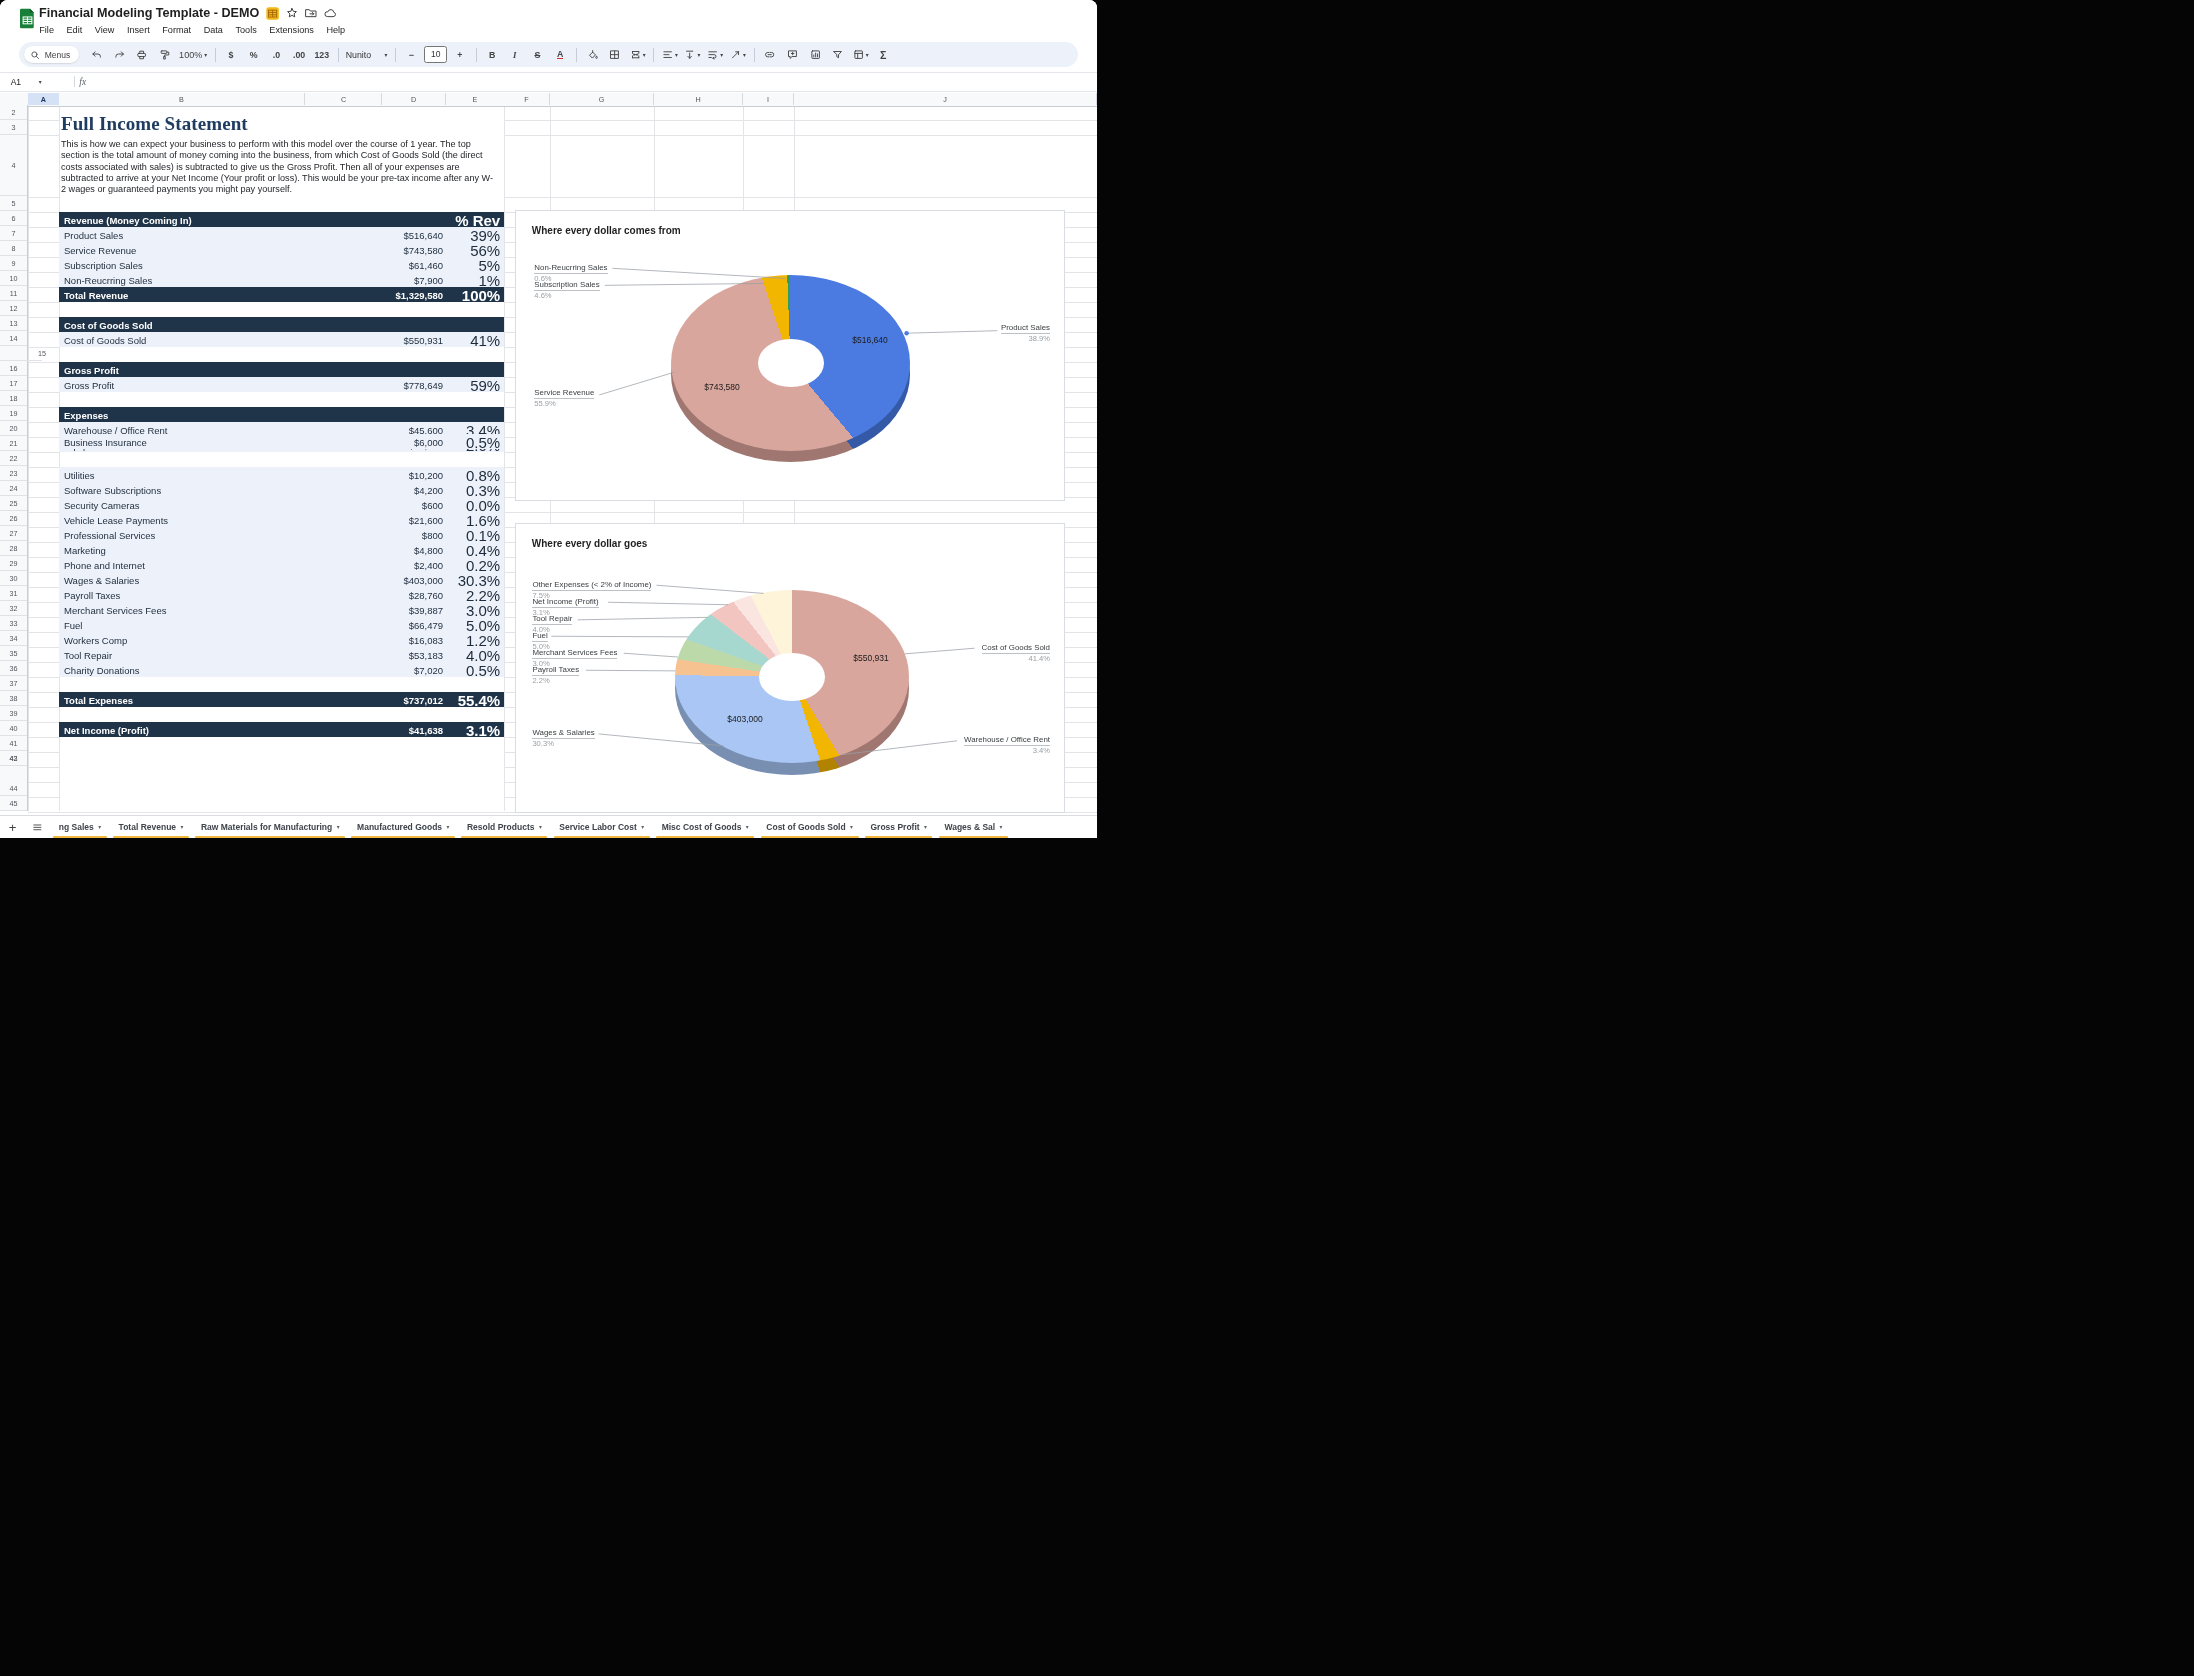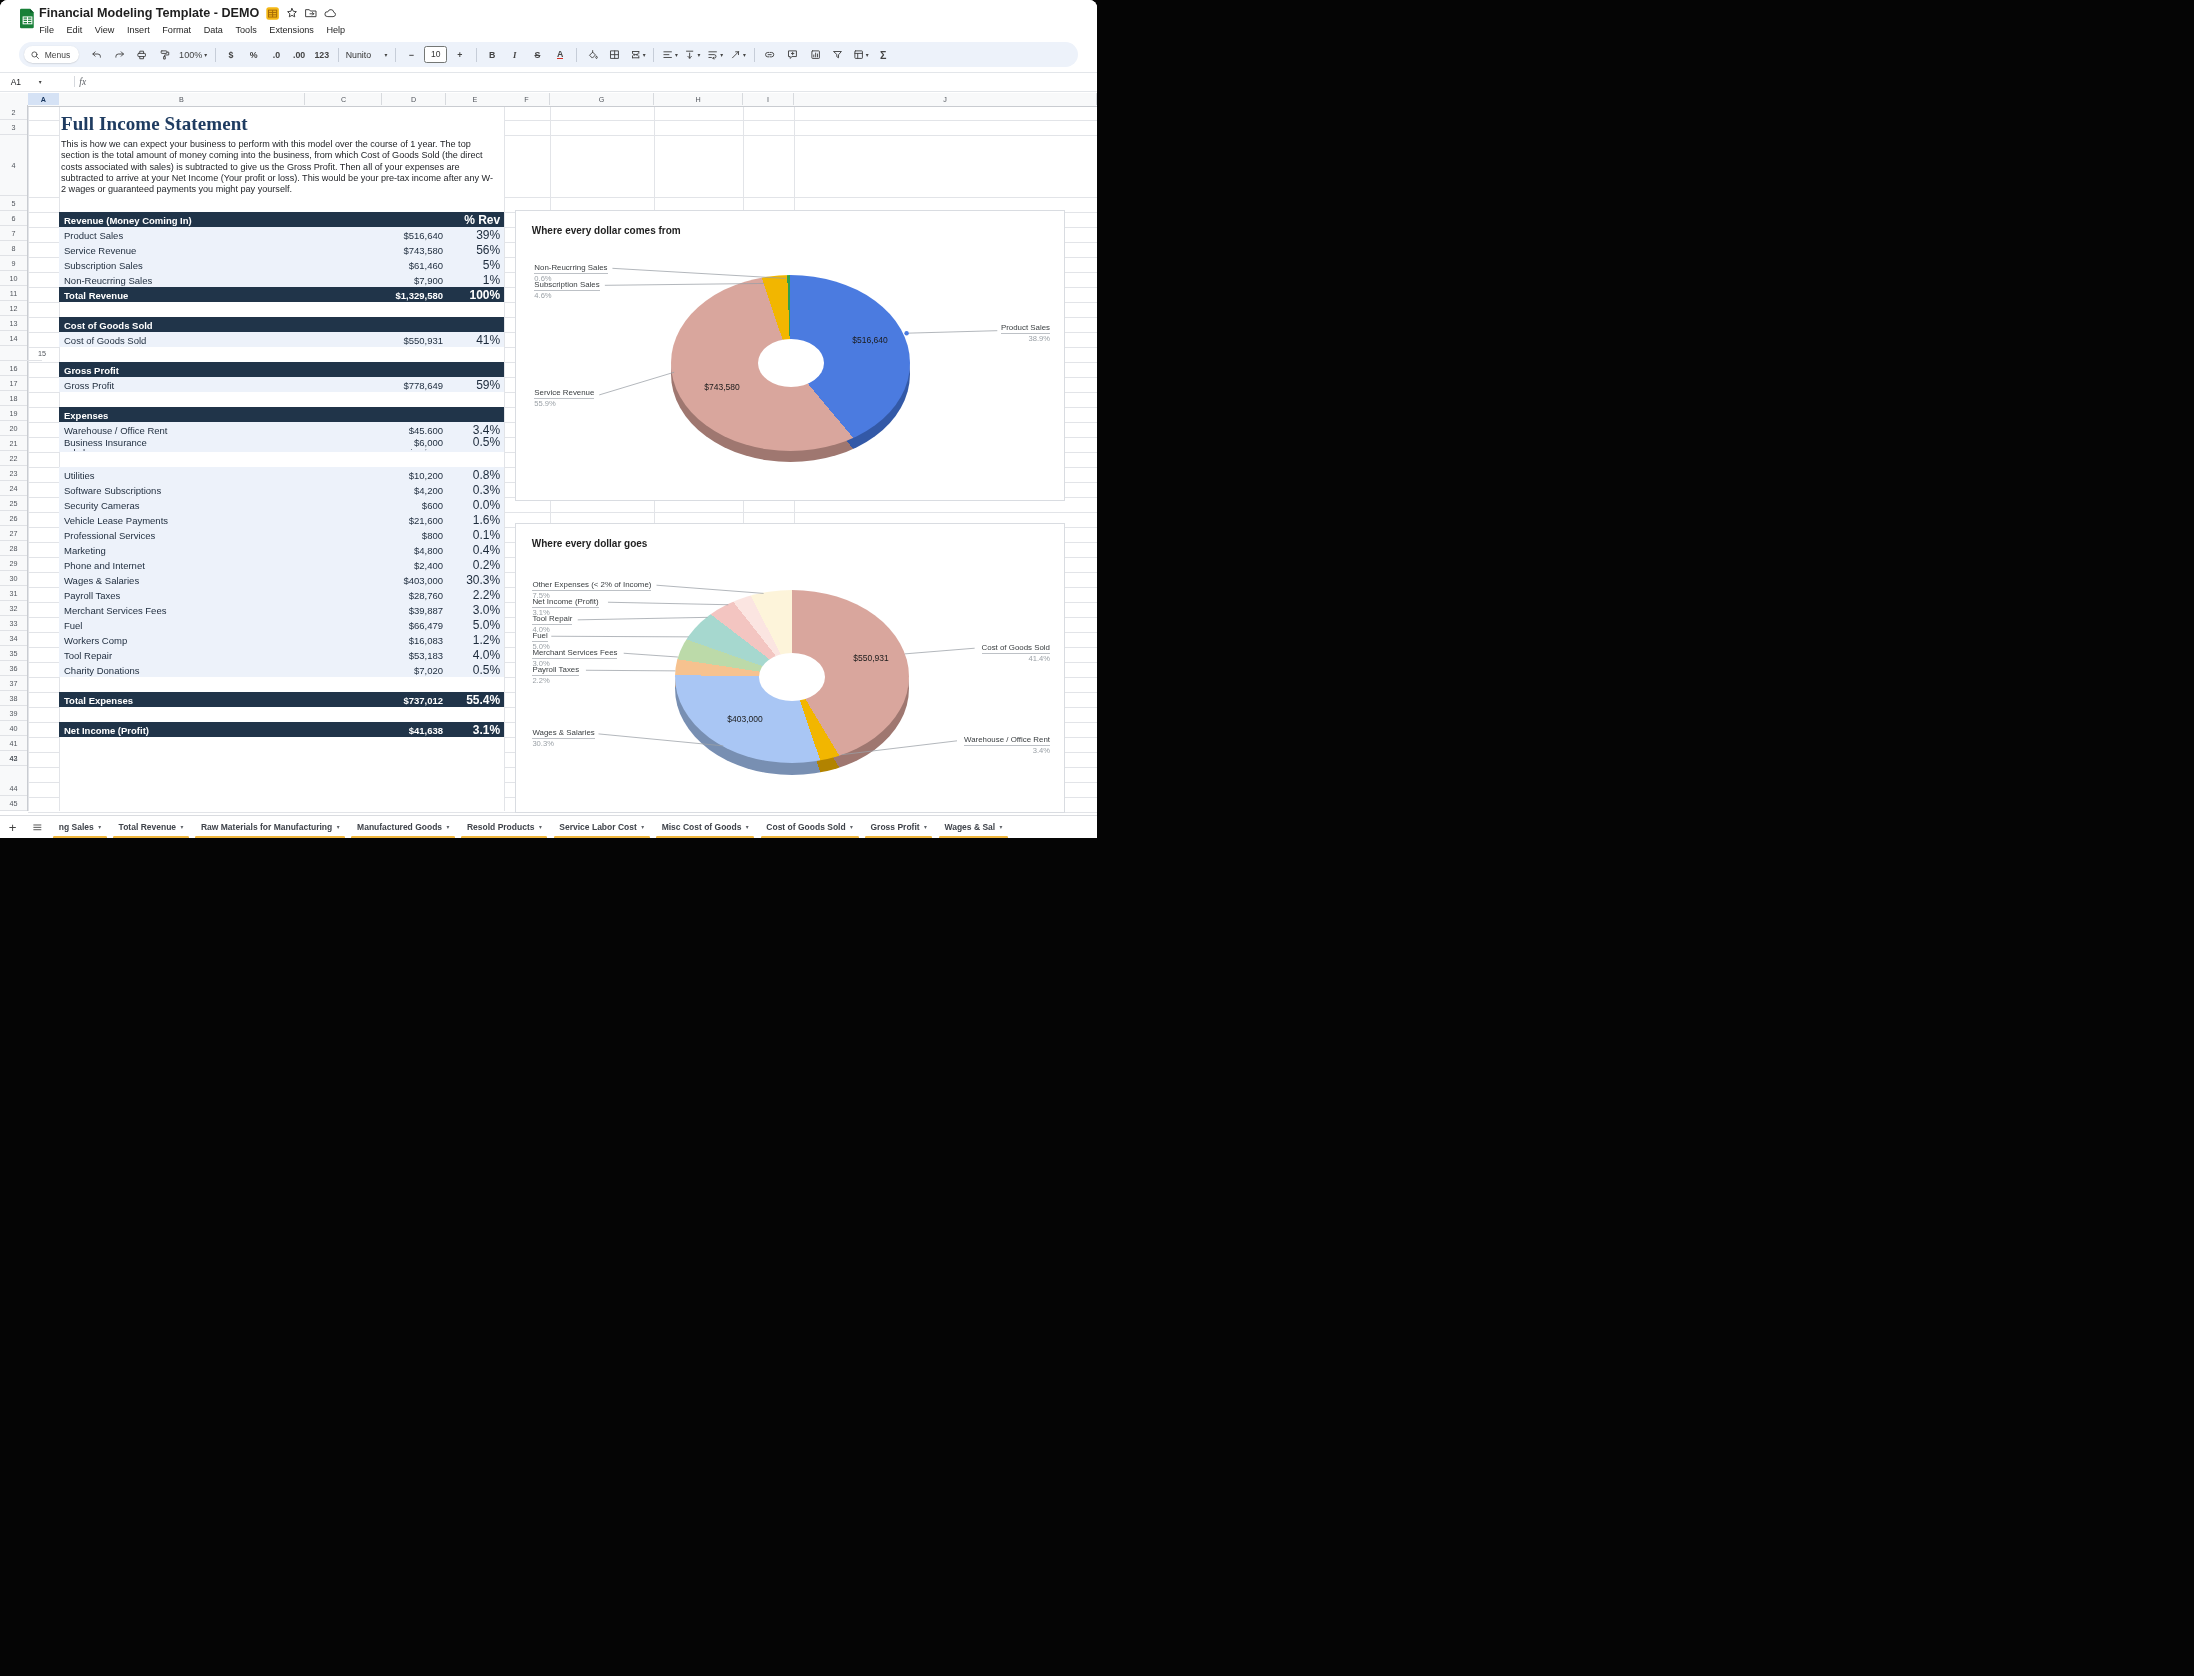--- a/index.html
+++ b/index.html
@@ -55,21 +55,21 @@
   .hline{position:absolute;left:28px;right:0;height:0.6px;background:#e2e4e8;}
   #sheet-white{position:absolute;left:60px;top:105px;width:444px;height:706px;background:#fff;}
   
   .sheet-title{position:absolute;left:61px;top:113px;font-family:"Liberation Serif",serif;font-weight:bold;
                font-size:19px;color:#1f3c61;letter-spacing:0.1px;}
   .sheet-desc{position:absolute;left:61px;top:139px;width:437px;font-size:9.1px;line-height:11.3px;color:#1d1f23;}
   #statement-layer{position:absolute;left:0;top:0;}
   .sheet-row{position:absolute;left:59px;width:445px;}
   .sheet-row .lbl{position:absolute;left:5px;top:50%;transform:translateY(-50%);font-size:9.5px;white-space:nowrap;}
   .sheet-row .val{position:absolute;right:61px;top:50%;transform:translateY(-50%);font-size:9.5px;}
-  .sheet-row .pct{position:absolute;right:3.8px;top:50%;transform:translateY(-50%);font-size:12px;}
+  .sheet-row .pct{position:absolute;right:3.8px;top:50%;transform:translateY(-50%);font-size:15px;}
   .sheet-row.item{background:#edf2fa;color:#1d2b3c;}
   .sheet-row.header,.sheet-row.total{background:#203449;color:#fff;}
   .sheet-row.header .lbl,.sheet-row.header .pct,.sheet-row.total .lbl,.sheet-row.total .val,.sheet-row.total .pct{font-weight:bold;}
   
   .chart-panel{position:absolute;background:#fff;border:0.6px solid #d9dce1;box-sizing:border-box;}
   .chart-title{position:absolute;left:15.8px;top:14px;font-size:10px;font-weight:bold;color:#1f1f1f;}
   .leader-lines{position:absolute;left:0;top:0;}
   .leader-lines line{stroke:#9aa0a6;stroke-width:1.2;}
   .donut-main,.donut-depth{position:absolute;border-radius:50%;}
   .donut-depth{filter:brightness(.72) saturate(1.08);}

